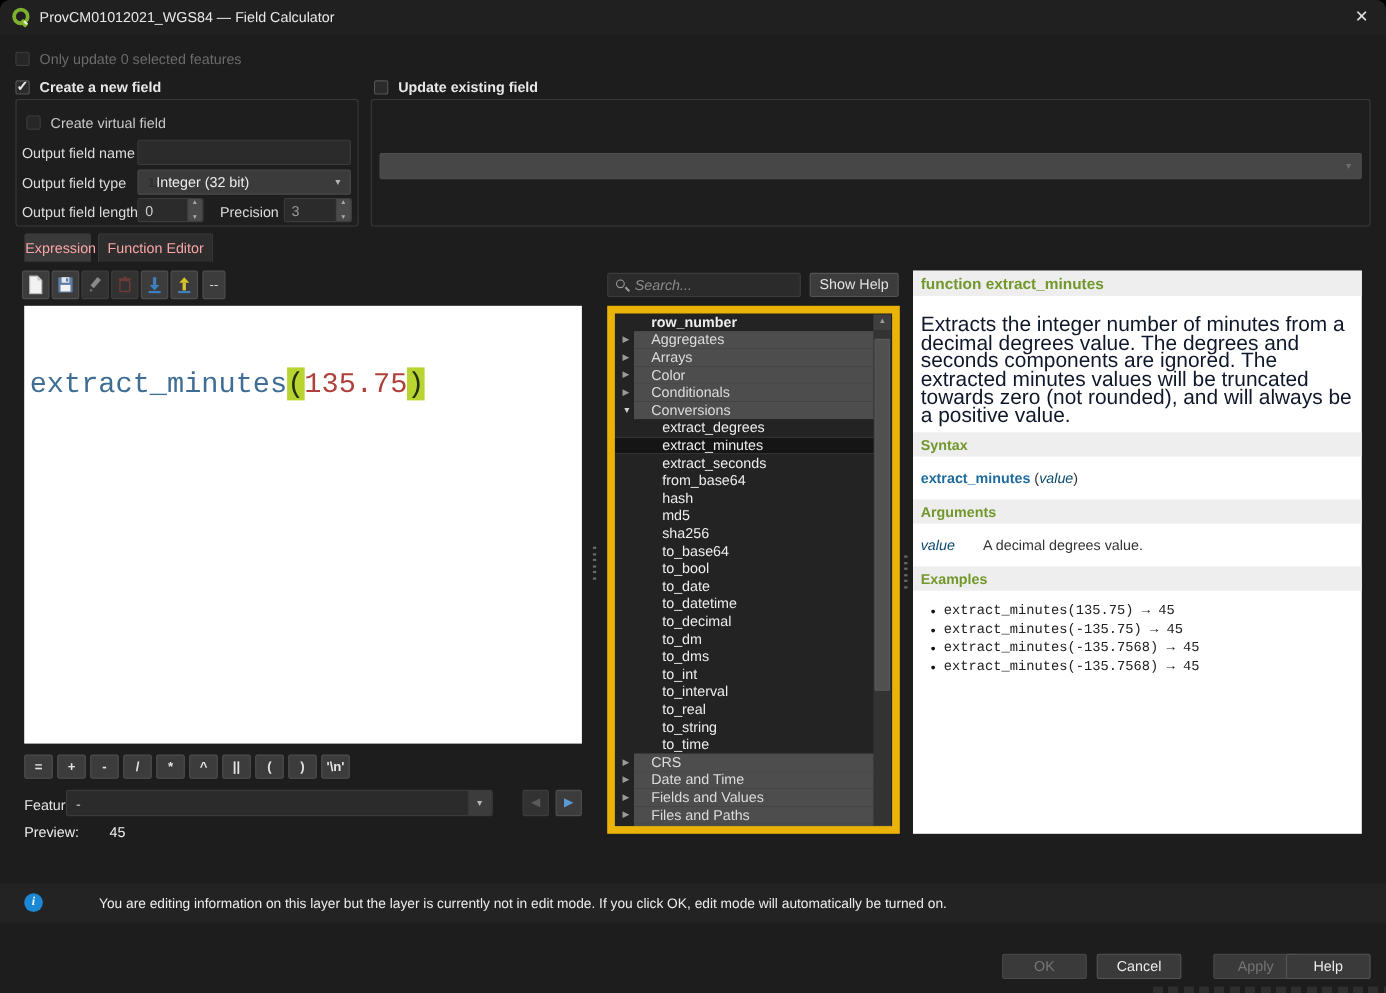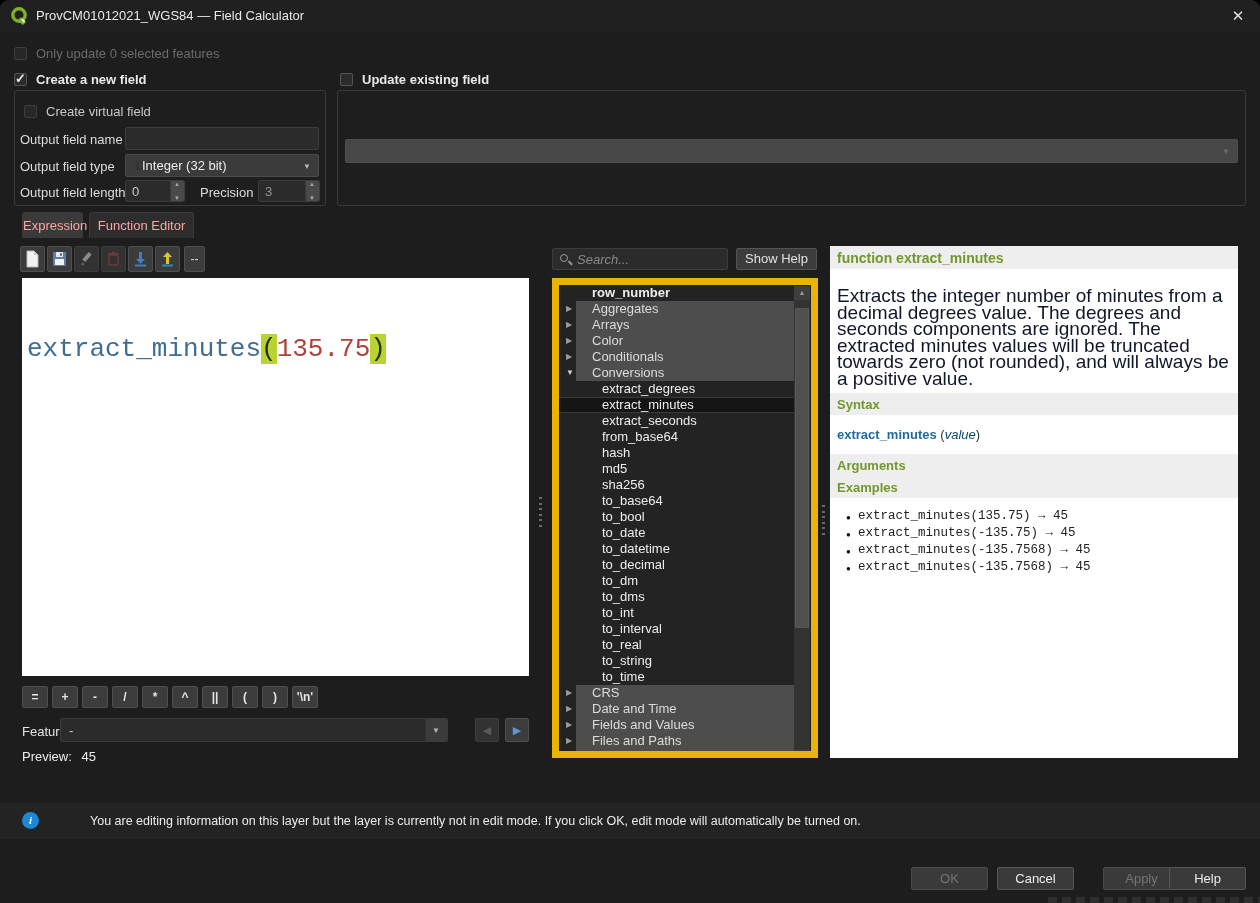--- a/index.html
+++ b/index.html
@@ -236,21 +236,21 @@
   <span id="feature-label">Feature</span>
   <div class="combo" id="feature-combo">
     <span class="fval">-</span>
     <span class="arrowbox"></span>
   </div>
   <div class="nav-btn disabled" style="left:475px;"><span>◀</span></div>
   <div class="nav-btn blue" style="left:505px;"><span>▶</span></div>
 
   <div id="preview-row">
     <span>Preview:</span>
-    <span style="margin-left:6px;">45</span>
+    <span style="margin-left:24px;">45</span>
   </div>
 
   <div id="search-box">
     <span id="search-glass"></span>
     <input id="search-input" placeholder="Search..." style="">
   </div>
   <div id="show-help-btn">Show Help</div>
 
   <div id="func-tree">
     <div>
@@ -399,20 +399,24 @@
       <i></i>
       <i></i>
     </div>
 
   <div id="help-panel">
     <div class="help-band" id="help-title">function extract_minutes</div>
     <div id="help-desc">Extracts the integer number of minutes from a decimal degrees value. The degrees and seconds components are ignored. The extracted minutes values will be truncated towards zero (not rounded), and will always be a positive value.</div>
     <div class="help-band">Syntax</div>
     <div id="help-syntax-line"><span class="fn-blue">extract_minutes</span><span> (</span><span class="arg-red">value</span><span>)</span></div>
     <div class="help-band">Arguments</div>
+    <div id="help-args-row">
+      <span class="arg-red">value</span>
+      <span class="desc">A decimal degrees value.</span>
+    </div>
     <div class="help-band">Examples</div>
     <div id="help-examples">
 
     <div class="ex-row"><span>extract_minutes(135.75) → 45</span></div>
         <div class="ex-row"><span>extract_minutes(-135.75) → 45</span></div>
         <div class="ex-row"><span>extract_minutes(-135.7568) → 45</span></div>
         <div class="ex-row"><span>extract_minutes(-135.7568) → 45</span></div>
       </div>
   </div>
 

